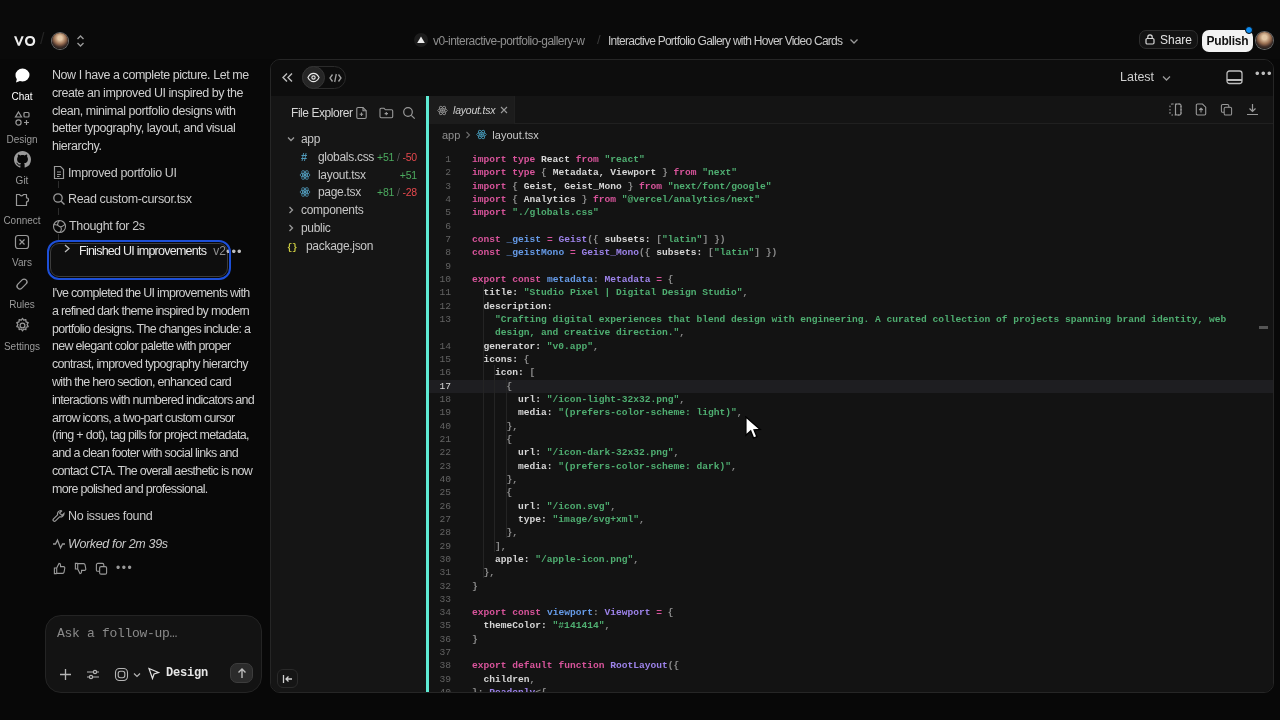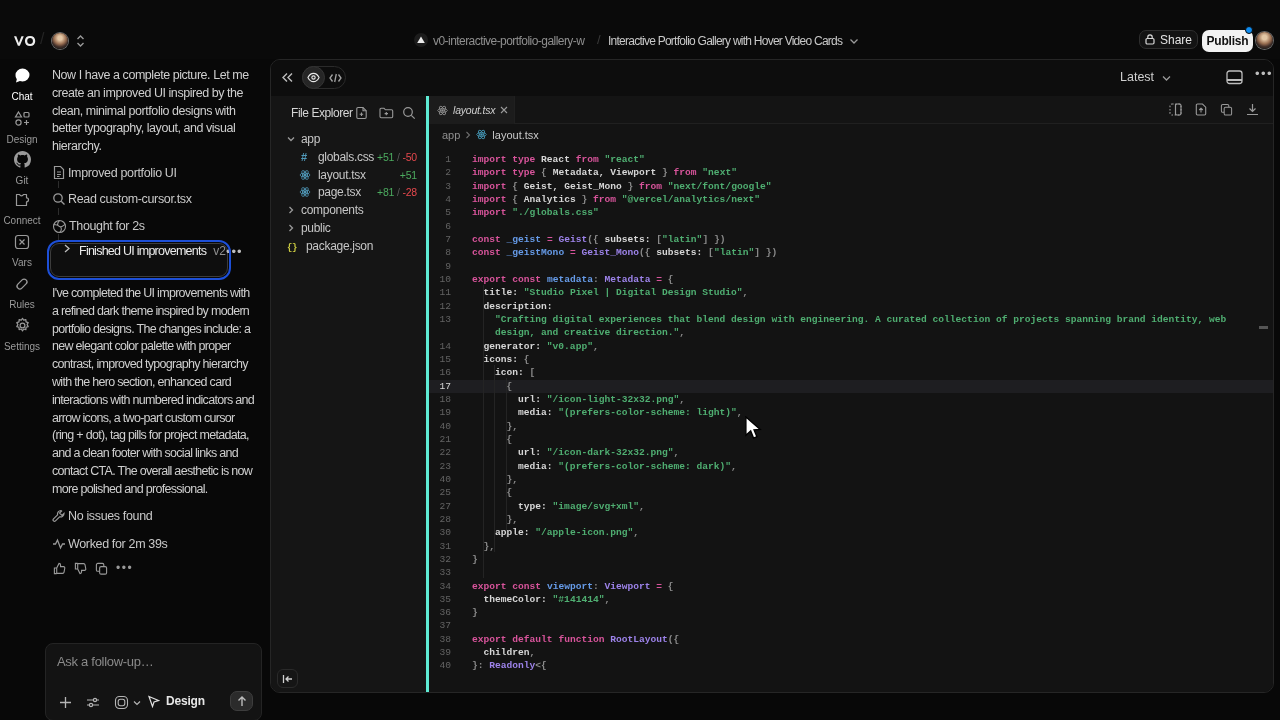--- a/index.html
+++ b/index.html
@@ -19,21 +19,21 @@
   
   .rail-item { position:absolute; left:0; width:44px; text-align:center; color:#9a9a9a; }
   .rail-item .lbl { font-size:10px; display:block; margin-top:3px; }
   .rail-item svg { margin:0 auto; }
   .rail-item.active { color:#fff; }
 
   
   #chat { position:absolute; left:52px; top:67px; color:#cfcfcf; font-size:12.5px; line-height:17.8px; letter-spacing:-0.45px; white-space:nowrap; }
   .task { position:absolute; left:52px; color:#c9c9c9; font-size:12.5px; letter-spacing:-0.35px; display:flex; align-items:center; gap:2px; white-space:nowrap; }
   .vcard { position:absolute; left:50px; top:243px; width:178px; height:34px; border-radius:9px; background:#0e0e0e; border:1px solid #3c3c3c; outline:2px solid #1d4fd7; outline-offset:1px; display:flex; align-items:flex-start; }
-  .inputbox { position:absolute; left:45px; top:643px; width:217px; height:78px; border-radius:8px; background:#131313; border:1px solid #242424; }
+  .inputbox { position:absolute; left:45px; top:615px; width:217px; height:78px; border-radius:16px; background:#131313; border:1px solid #242424;font-family:Liberation Mono, monospace; }
   .upbtn { position:absolute; right:8px; bottom:9px; width:23px; height:20px; background:#2b2b2b; border:1px solid #3d3d3d; border-radius:7px; display:flex; align-items:center; justify-content:center; }
 
   
   #panel { position:absolute; left:270px; top:59px; width:1004px; height:634px; background:#0d0d0d; border:1px solid #262626; border-radius:10px; overflow:hidden; }
   #ptool { position:absolute; left:0; top:0; width:100%; height:36px; background:#0d0d0d; }
   .seg { position:absolute; left:31px; top:6px; width:44px; height:23px; border:1px solid #2b2b2b; border-radius:12px; background:#0d0d0d; display:flex; align-items:center; }
   .seg .on { width:23px; height:23px; margin:-1px 0 0 -1px; background:#262626; border:1px solid #353535; border-radius:12px; display:flex; align-items:center; justify-content:center; }
   .seg .off { flex:1; display:flex; align-items:center; justify-content:center; }
 
   #explorer { position:absolute; left:0; top:36px; width:158px; height:597px; background:#151515; border-right:3px solid #5eead4;text-align:center; }
@@ -162,21 +162,21 @@
 </div>
 
 <div id="chat2" style="position:absolute;left:52px;top:285px;color:#cfcfcf;font-size:12.5px;line-height:17.8px;letter-spacing:-0.7px;white-space:nowrap;">I've completed the UI improvements with<br>a refined dark theme inspired by modern<br>portfolio designs. The changes include: a<br>new elegant color palette with proper<br>contrast, improved typography hierarchy<br>with the hero section, enhanced card<br>interactions with numbered indicators and<br>arrow icons, a two-part custom cursor<br>(ring + dot), tag pills for project metadata,<br>and a clean footer with social links and<br>contact CTA. The overall aesthetic is now<br>more polished and professional.</div>
 
 <div class="task" style="top:509px;">
   <svg width="14" height="14" viewBox="0 0 14 14" fill="none" stroke="#9a9a9a" stroke-width="1.2">
       <path d="M9 1.5 a3.5 3.5 0 0 0-3.4 4.3 L1.5 9.9 a1.4 1.4 0 0 0 2 2 L7.6 7.8 A3.5 3.5 0 0 0 12 4.4 L10 6.4 L7.6 4 L9.6 2 Z"></path>
     </svg>
   <span>No issues found</span>
 </div>
-<div class="task" style="top:537px;">
+<div class="task" style="top:537px;font-style:italic;">
   <svg width="14" height="12" viewBox="0 0 14 12" fill="none" stroke="#9a9a9a" stroke-width="1.3">
       <path d="M1 6 h2.5 L5.5 2 L8.5 10 L10.5 6 h2.5"></path>
     </svg>
   <span>Worked for 2m 39s</span>
 </div>
 
 <div class="abs" style="left:53px;top:562px;display:flex;gap:8px;">
   <svg width="13" height="13" viewBox="0 0 14 14" fill="none" stroke="#9a9a9a" stroke-width="1.2">
       <path d="M4 6.5 L6.5 1.5 a1.6 1.6 0 0 1 1.6 1.6 V5 h3.3 a1.3 1.3 0 0 1 1.3 1.5 l-.8 4.5 a1.6 1.6 0 0 1-1.6 1.3 H4 Z"></path>
       <path d="M4 6.5 H1.5 V12.5 H4"></path>
@@ -400,22 +400,24 @@
         <div class="row"><span class="n">16</span><span class="c">    icon: <span class="p">[</span></span></div>
         <div class="row cur"><span class="n">17</span><span class="c">      <span class="p">{</span></span></div>
         <div class="row"><span class="n">18</span><span class="c">        url: <span class="s">"/icon-light-32x32.png"</span><span class="p">,</span></span></div>
         <div class="row"><span class="n">19</span><span class="c">        media: <span class="s">"(prefers-color-scheme: light)"</span><span class="p">,</span></span></div>
         <div class="row"><span class="n">40</span><span class="c">      <span class="p">},</span></span></div>
         <div class="row"><span class="n">21</span><span class="c">      <span class="p">{</span></span></div>
         <div class="row"><span class="n">22</span><span class="c">        url: <span class="s">"/icon-dark-32x32.png"</span><span class="p">,</span></span></div>
         <div class="row"><span class="n">23</span><span class="c">        media: <span class="s">"(prefers-color-scheme: dark)"</span><span class="p">,</span></span></div>
         <div class="row"><span class="n">40</span><span class="c">      <span class="p">},</span></span></div>
         <div class="row"><span class="n">25</span><span class="c">      <span class="p">{</span></span></div>
+        <div class="row"><span class="n">26</span><span class="c">        url: <span class="s">"/icon.svg"</span><span class="p">,</span></span></div>
         <div class="row"><span class="n">27</span><span class="c">        type: <span class="s">"image/svg+xml"</span><span class="p">,</span></span></div>
         <div class="row"><span class="n">28</span><span class="c">      <span class="p">},</span></span></div>
+        <div class="row"><span class="n">29</span><span class="c">    <span class="p">],</span></span></div>
         <div class="row"><span class="n">30</span><span class="c">    apple: <span class="s">"/apple-icon.png"</span><span class="p">,</span></span></div>
         <div class="row"><span class="n">31</span><span class="c">  <span class="p">},</span></span></div>
         <div class="row"><span class="n">32</span><span class="c"><span class="p">}</span></span></div>
         <div class="row"><span class="n">33</span><span class="c"></span></div>
         <div class="row"><span class="n">34</span><span class="c"><span class="k">export</span> <span class="k">const</span> <span class="v">viewport</span><span class="p">:</span> <span class="t">Viewport</span> <span class="k">=</span> <span class="p">{</span></span></div>
         <div class="row"><span class="n">35</span><span class="c">  themeColor: <span class="s">"#141414"</span><span class="p">,</span></span></div>
         <div class="row"><span class="n">36</span><span class="c"><span class="p">}</span></span></div>
         <div class="row"><span class="n">37</span><span class="c"></span></div>
         <div class="row"><span class="n">38</span><span class="c"><span class="k">export</span> <span class="k">default</span> <span class="k">function</span> <span class="t">RootLayout</span><span class="p">({</span></span></div>
         <div class="row"><span class="n">39</span><span class="c">  children<span class="p">,</span></span></div>

